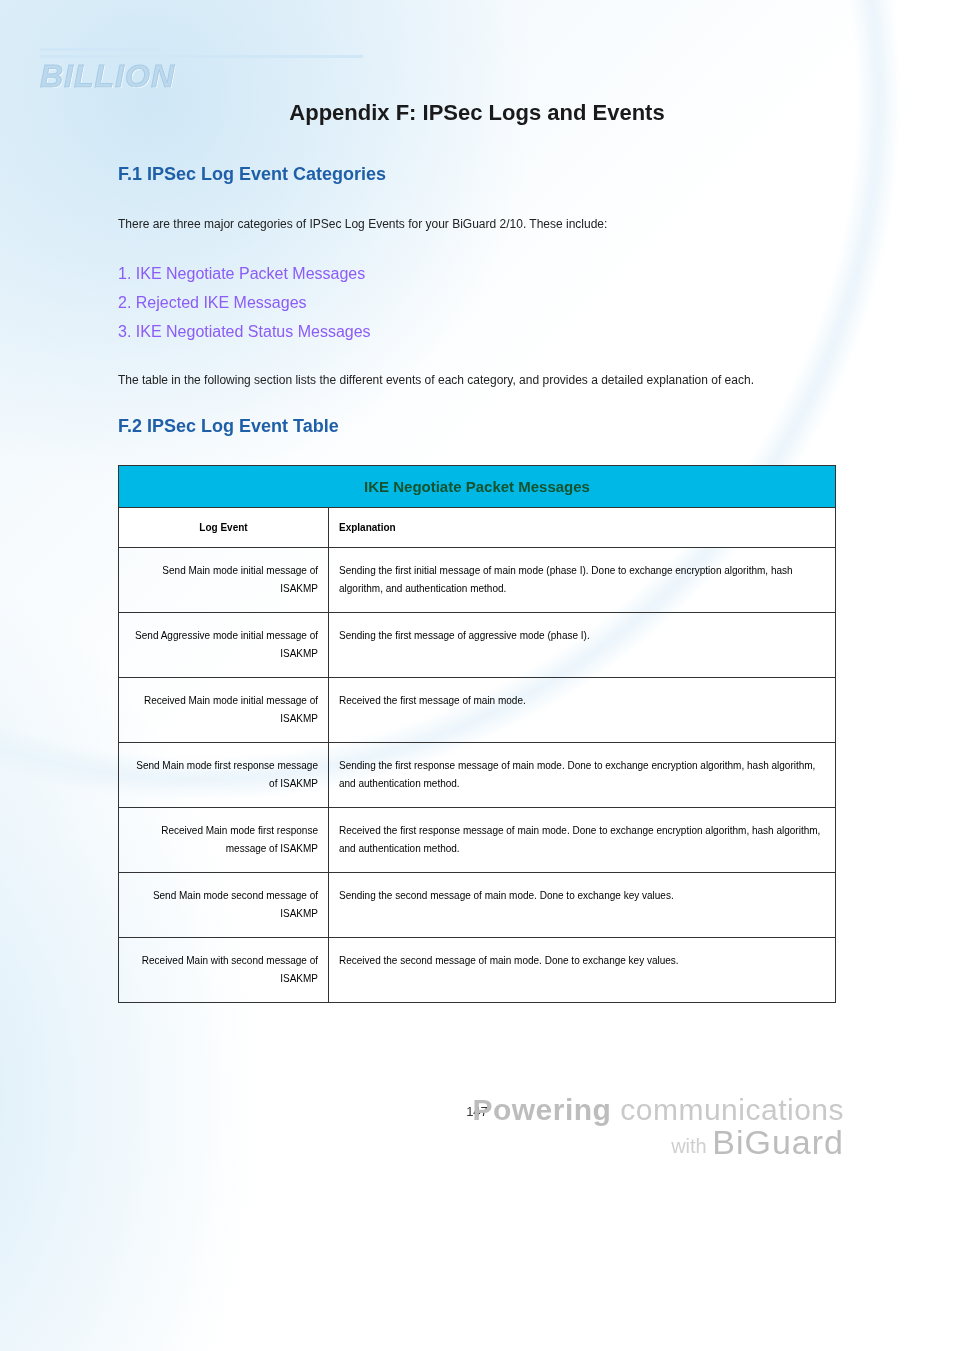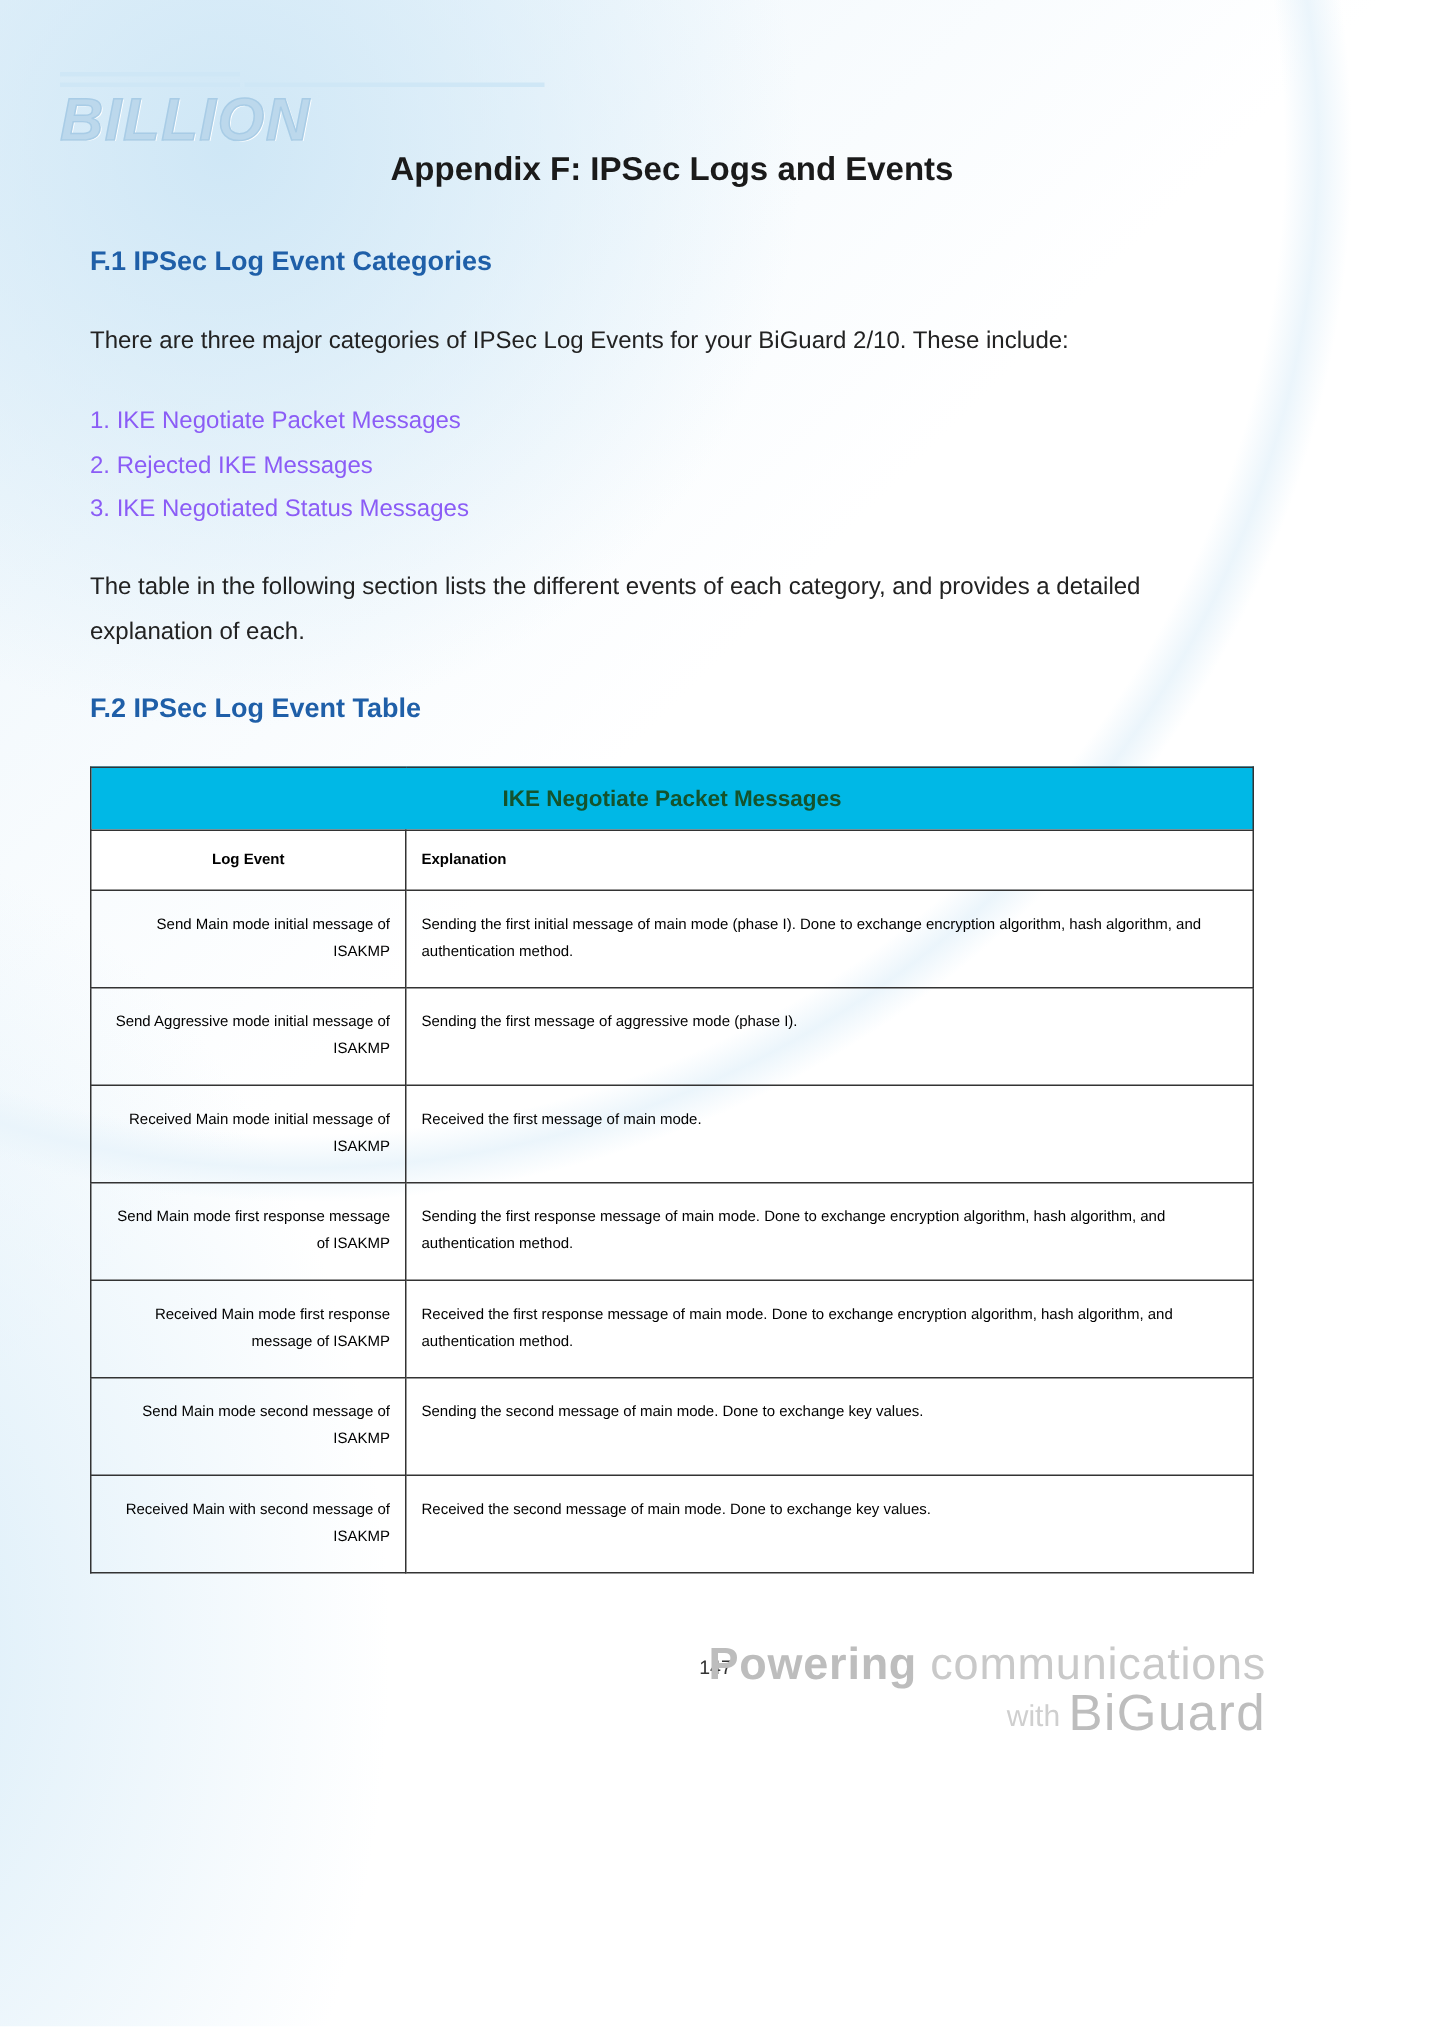--- a/index.html
+++ b/index.html
@@ -26,21 +26,21 @@
     top: -700px;
     width: 1600px;
     height: 1600px;
     border-radius: 50%;
     background: radial-gradient(circle at center, rgba(255,255,255,0) 58%, rgba(233,244,251,0.9) 60%, rgba(255,255,255,0) 62%);
     z-index: 0;
   }
   .page {
     position: relative;
     z-index: 1;
-    padding: 60px 118px 0 60px;
+    padding: 60px 118px 0 118px;
   }
   .logo {
     position: absolute;
     left: 40px;
     top: 48px;
     z-index: 2;
   }
   .logo-bars {
     display: flex;
     gap: 3px;
@@ -50,21 +50,21 @@
     display: block;
     height: 3px;
     background: #cfe7f6;
   }
   .logo-bars span:nth-child(1){ width: 120px; }
   .logo-bars span:nth-child(2){ width: 200px; }
   .logo-text {
     font-family: Arial Black, Arial, sans-serif;
     font-weight: 900;
     font-style: italic;
-    font-size: 40px;
+    font-size: 32px;
     letter-spacing: 1px;
     color: #bcd8ec;
     -webkit-text-stroke: 1px #a8cce6;
     text-shadow: 1px 1px 0 #ffffff;
     line-height: 0.9;
   }
   h1.title {
     text-align: center;
     font-size: 22px;
     font-weight: bold;
@@ -73,21 +73,21 @@
     margin-bottom: 38px;
   }
   h2.section {
     color: #1f5fa8;
     font-size: 18px;
     font-weight: bold;
     margin-bottom: 28px;
     margin-top: 10px;
   }
   p.body {
-    font-size: 16px;
+    font-size: 12px;
     line-height: 1.9;
     color: #222;
     margin-bottom: 24px;
   }
   .list {
     font-size: 16px;
     line-height: 1.7;
     color: #8b5cf6;
     margin-bottom: 24px;
   }

